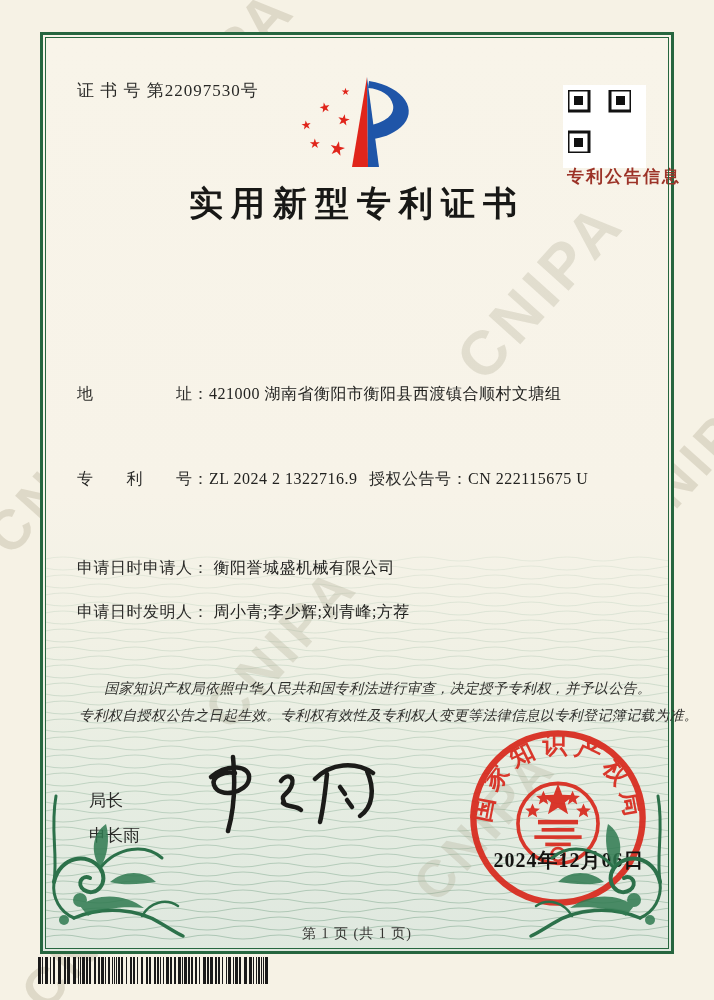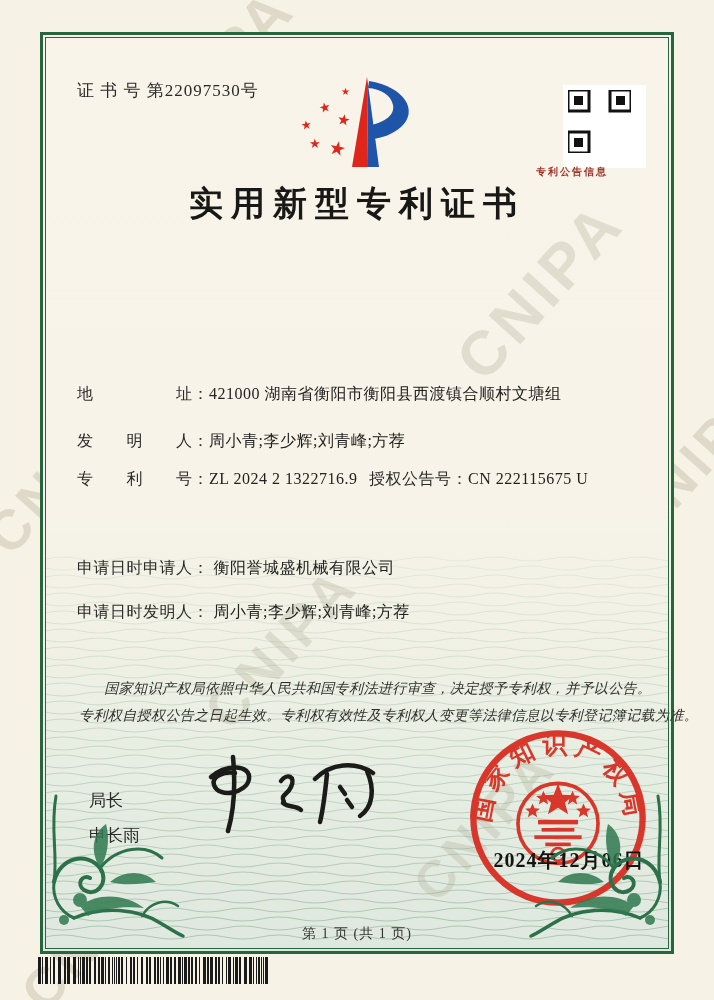--- a/index.html
+++ b/index.html
@@ -40,22 +40,22 @@
     position:absolute;left:34px;top:44px;
     font-size:17px;color:#2a2a28;letter-spacing:1px;
   }
   .logo{position:absolute;left:246px;top:40px;width:132px;height:96px;}
   .logo .star{position:absolute;color:#e0251b;line-height:1;}
   .qr-box{
     position:absolute;left:520px;top:50px;width:73px;height:73px;
     background:#ffffff;padding:5px;
   }
   .qr-caption{
-    position:absolute;left:464px;top:130px;width:130px;text-align:center;
-    font-size:10px;letter-spacing:2px;color:#9c3328;font-weight:bold;
+    position:absolute;left:516px;top:130px;width:130px;text-align:center;
+    font-size:17px;letter-spacing:2px;color:#9c3328;font-weight:bold;
   }
   .title{
     position:absolute;left:0;top:146px;width:100%;text-align:center;
     font-size:34px;font-weight:bold;color:#181816;letter-spacing:8px;
   }
   
   .row{
     position:absolute;left:34px;width:560px;
     font-size:16px;color:#2b2b29;letter-spacing:0.5px;white-space:nowrap;
   }
@@ -179,23 +179,20 @@
             <rect x="0" y="42" width="21" height="21" fill="none" stroke="#111" stroke-width="3"></rect>
             <rect x="6" y="48" width="9" height="9" fill="#111"></rect>
           </svg>
       </div>
       <div class="qr-caption">专利公告信息</div>
 
       <div class="title">实用新型专利证书</div>
 
       <div class="row" style="top:349px;">
         <span class="lbl">地　　　　　址：</span><span class="val">421000 湖南省衡阳市衡阳县西渡镇合顺村文塘组</span>
-      </div>
-      <div class="row" style="top:396px;">
-        <span class="lbl">发　　明　　人：</span><span class="val">周小青;李少辉;刘青峰;方荐</span>
       </div>
       <div class="row" style="top:434px;">
         <span class="lbl">专　　利　　号：</span><span class="val">ZL 2024 2 1322716.9</span>
         <span class="col2"><span class="lbl">授权公告号：</span><span class="val">CN 222115675 U</span></span>
       </div>
       <div class="row" style="top:523px;">
         <span class="lbl">申请日时申请人：</span> <span class="val">衡阳誉城盛机械有限公司</span>
       </div>
       <div class="row" style="top:567px;">
         <span class="lbl">申请日时发明人：</span> <span class="val">周小青;李少辉;刘青峰;方荐</span>

